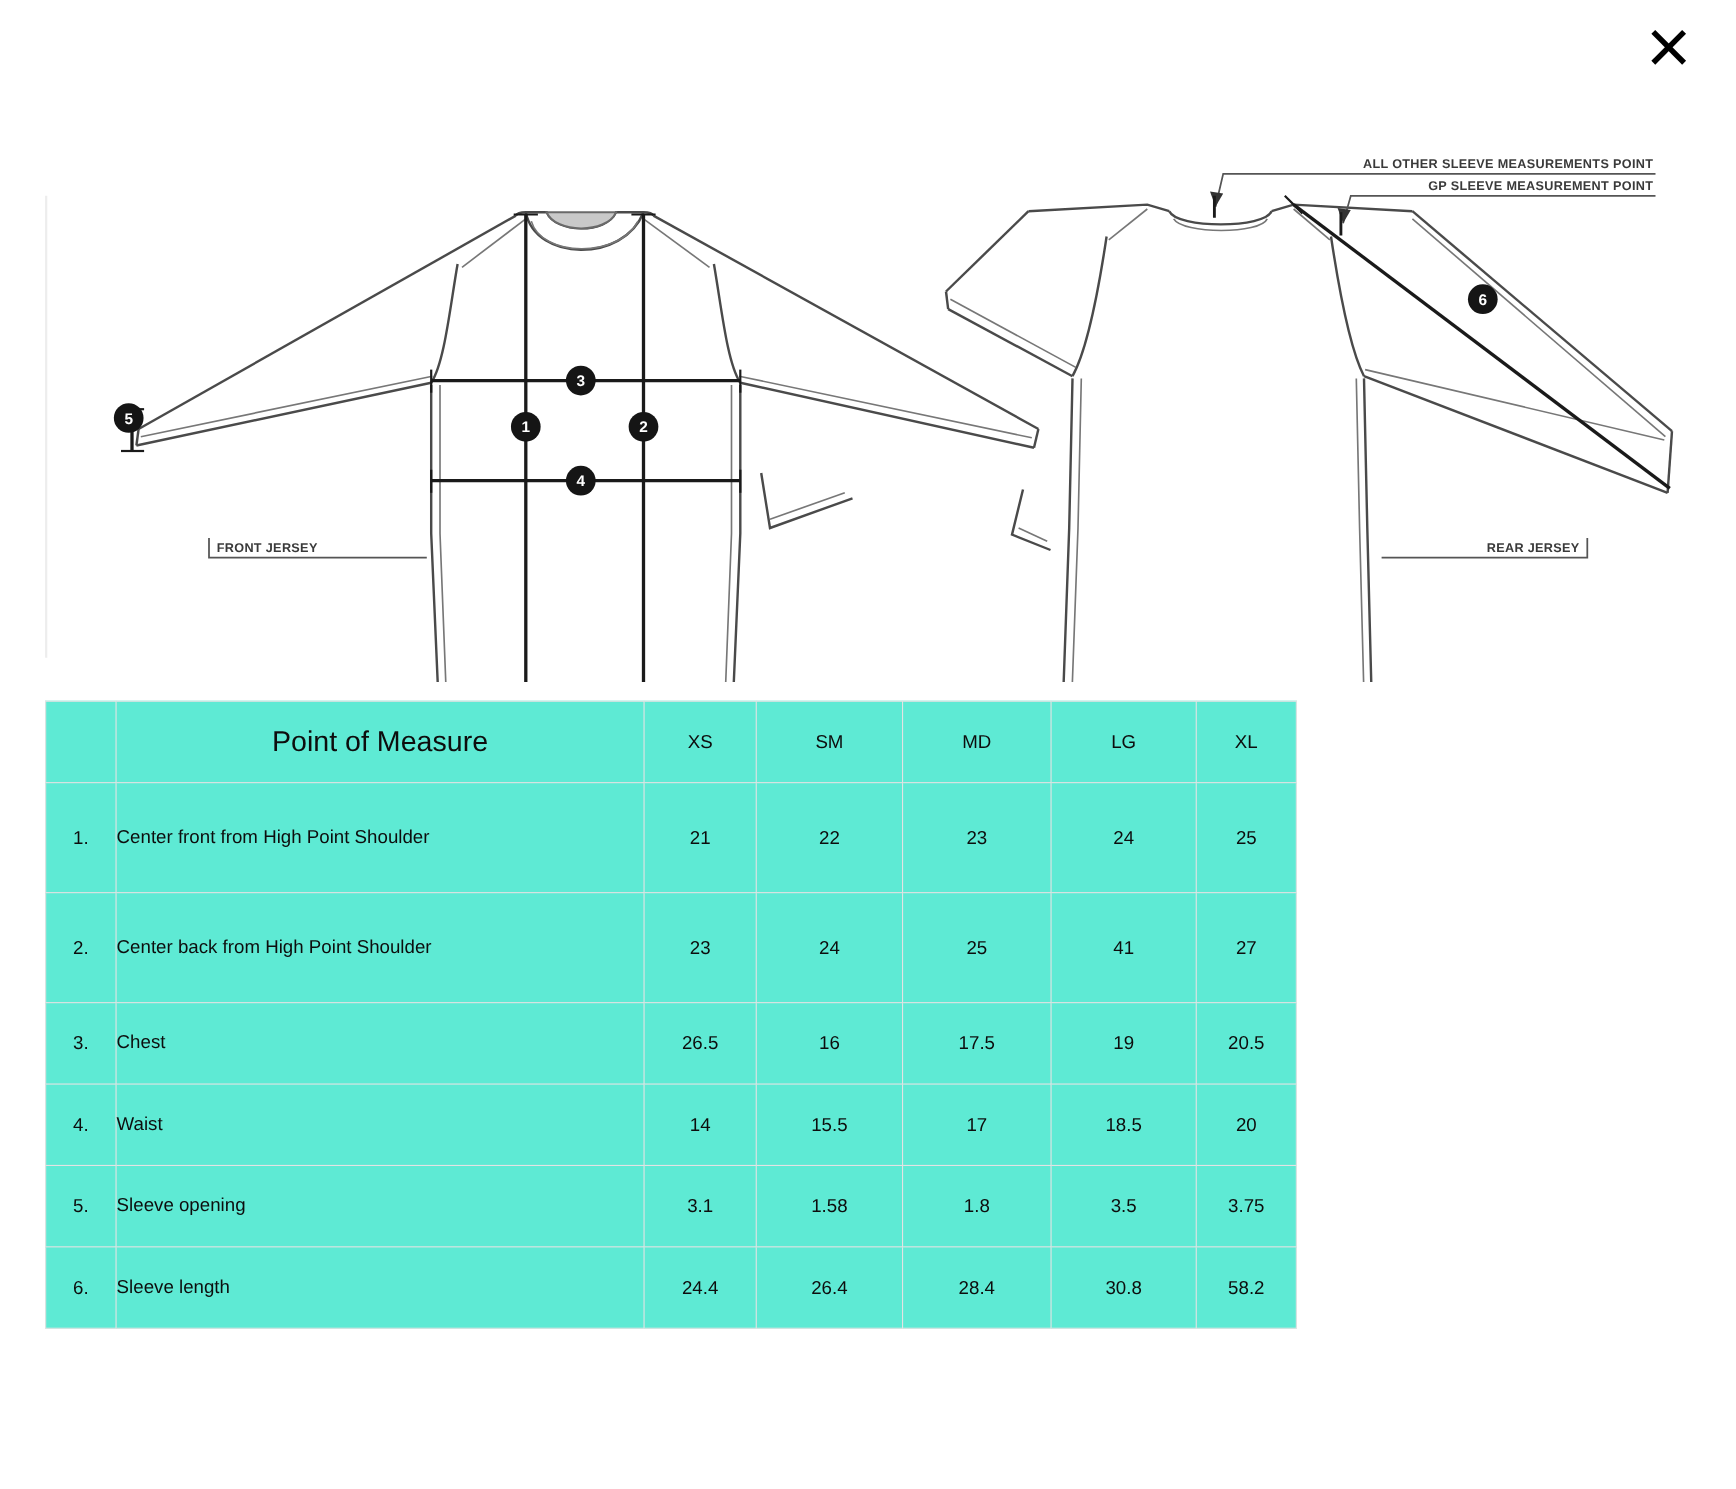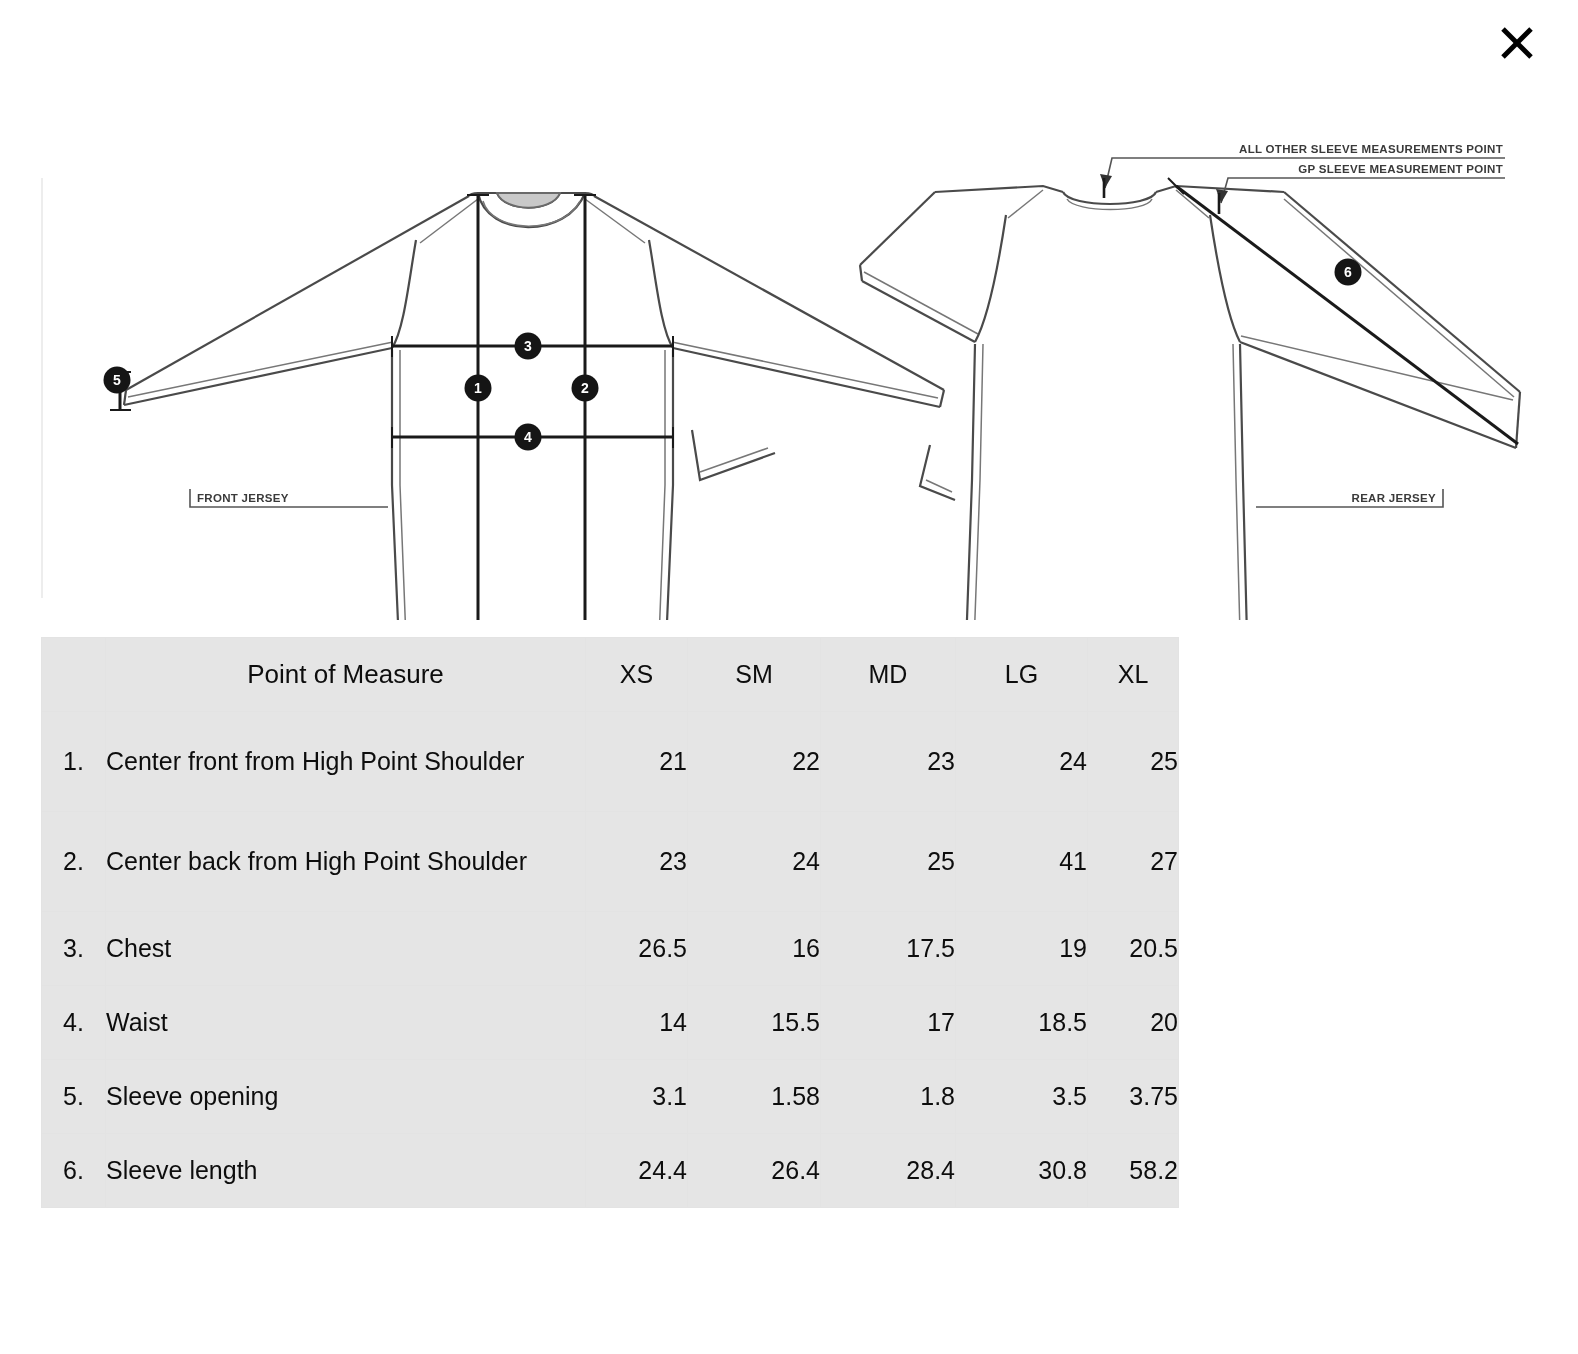--- a/index.html
+++ b/index.html
@@ -40,27 +40,27 @@
   .size-table-wrap {
     position: absolute;
     left: 41px;
     top: 637px;
     width: 1137px;
   }
   table.size-table {
     border-collapse: collapse;
     width: 1137px;
     table-layout: fixed;
-    background: #e5e5e5;
+    background: #5eead4;
   }
   table.size-table td, table.size-table th {
     border: 1px solid #e3e3e3;
     font-weight: normal;
     color: #0d0d0d;
-    font-size: 25px;
+    font-size: 17px;
     padding: 0;
   }
   col.c-num   { width: 64px; }
   col.c-pom   { width: 480px; }
   col.c-size  { width: 102px; }
   col.c-size2 { width: 133px; }
   col.c-size3 { width: 135px; }
   col.c-size4 { width: 132px; }
   col.c-size5 { width: 91px; }
 
@@ -68,21 +68,21 @@
     height: 74px;
     text-align: center;
     font-size: 26px;
     vertical-align: middle;
   }
   thead th.pom-head { font-size: 26px; }
 
   tbody td {
     height: 74px;
     vertical-align: middle;
-    text-align: right;
+    text-align: center;
   }
   tbody tr.tall td { height: 100px; }
   td.idx {
     text-align: center;
     font-size: 25px;
     color: #111;
   }
   td.pom {
     text-align: left;
     padding-left: 28px;

